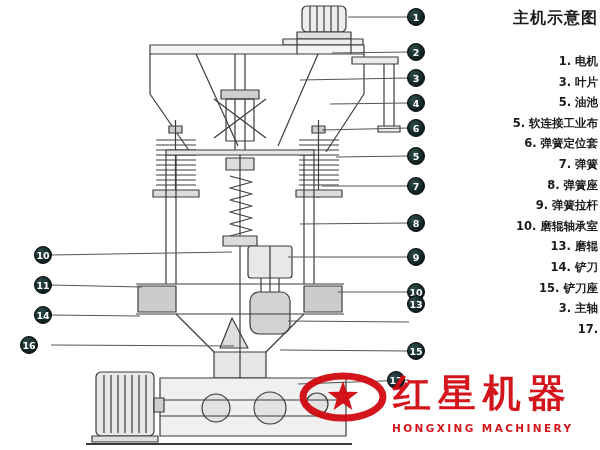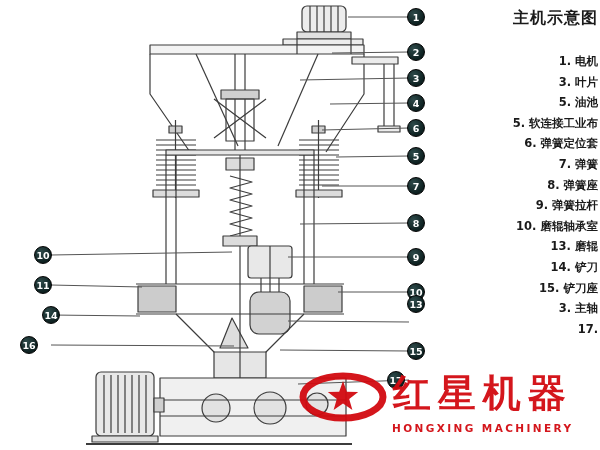--- a/index.html
+++ b/index.html
@@ -134,21 +134,21 @@
   <div class="callout" style="left:407px;top:147px">5</div>
   <div class="callout" style="left:407px;top:177px">7</div>
   <div class="callout" style="left:407px;top:214px">8</div>
   <div class="callout" style="left:407px;top:248px">9</div>
   <div class="callout" style="left:407px;top:283px">10</div>
   <div class="callout" style="left:407px;top:295px">13</div>
   <div class="callout" style="left:407px;top:342px">15</div>
   <div class="callout" style="left:387px;top:371px">17</div>
   <div class="callout" style="left:34px;top:246px">10</div>
   <div class="callout" style="left:34px;top:276px">11</div>
-  <div class="callout" style="left:42px;top:306px">14</div>
+  <div class="callout" style="left:34px;top:306px">14</div>
   <div class="callout" style="left:20px;top:336px">16</div>
 
   <div class="legend">
     <div class="legend-title">主机示意图</div>
     <div class="legend-item">1. 电机</div>
     <div class="legend-item">3. 叶片</div>
     <div class="legend-item">5. 油池</div>
     <div class="legend-item">5. 软连接工业布</div>
     <div class="legend-item">6. 弹簧定位套</div>
     <div class="legend-item">7. 弹簧</div>

